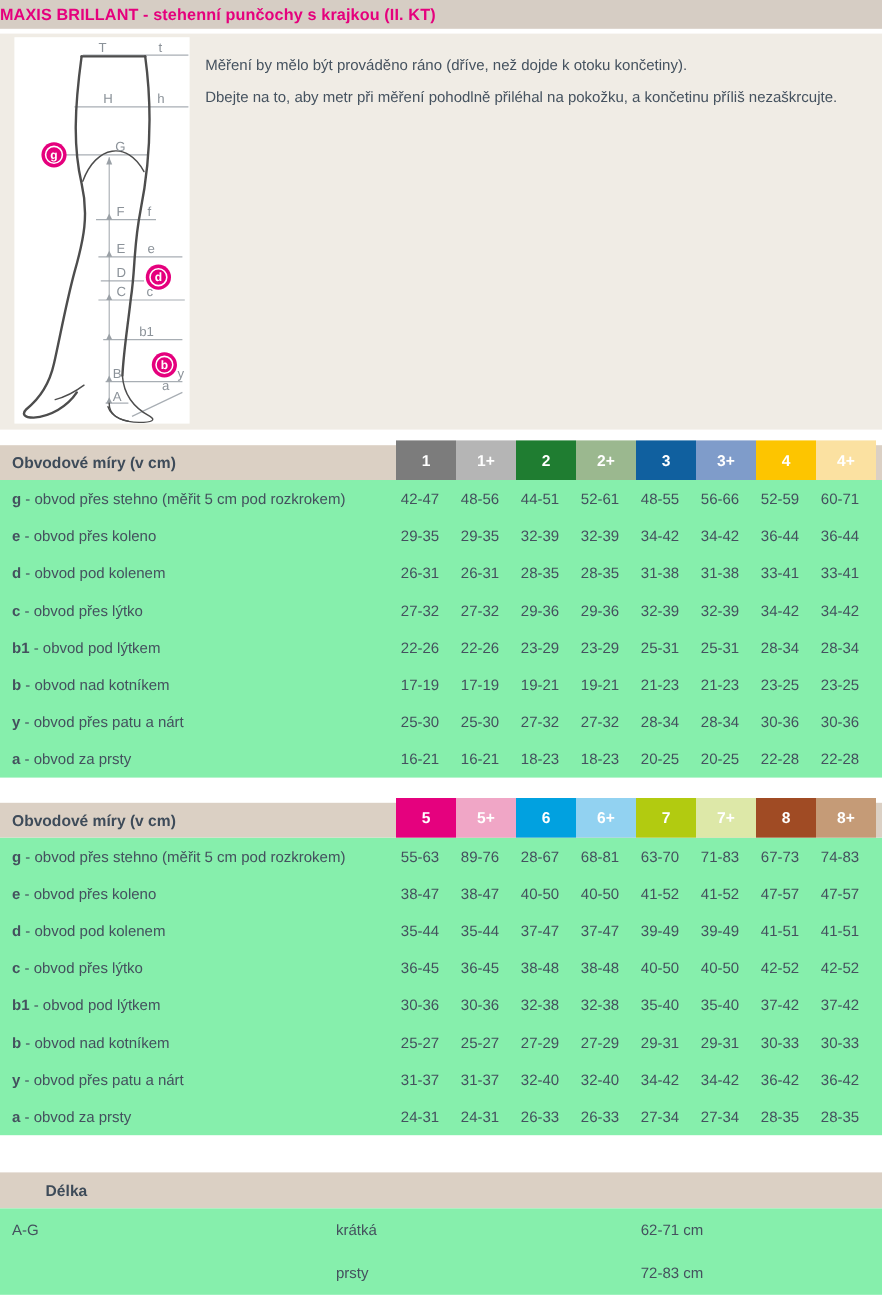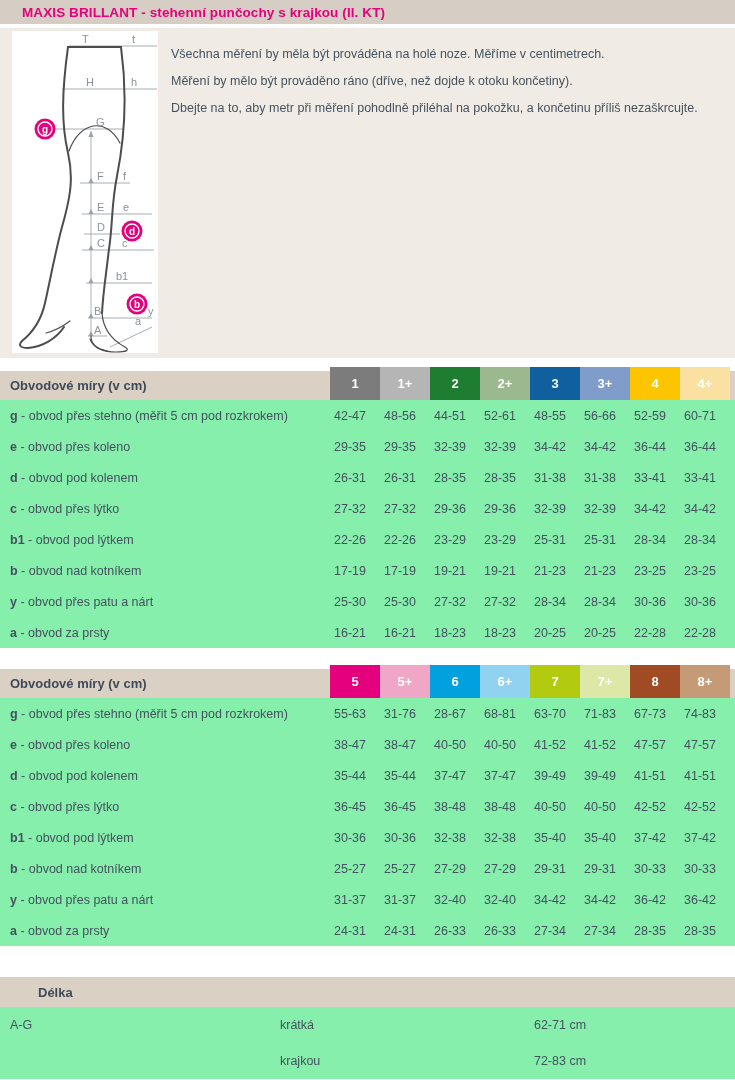--- a/index.html
+++ b/index.html
@@ -10,21 +10,21 @@
     font-family: "Liberation Sans", sans-serif;
     color: #44515e;
     overflow: hidden;
   }
   
   .titlebar {
     height: 24px;
     background: #d6cdc4;
     display: flex;
     align-items: center;
-    padding-left: 22px;
+    padding-left: 0;
   }
   .titlebar .title-text {
     color: #e5007d;
     font-weight: bold;
     font-size: 13.5px;
     letter-spacing: 0.1px;
   }
   
   .intro-section {
     margin-top: 4px;
@@ -164,21 +164,20 @@
         <text class="badge-letter" x="120" y="203.5">d</text>
       </g>
       <g>
         <circle class="badge-outer" cx="125" cy="273" r="10.5"></circle>
         <circle class="badge-ring" cx="125" cy="273" r="7"></circle>
         <text class="badge-letter" x="125" y="276.5">b</text>
       </g>
     </svg>
   </div>
   <div class="intro-text">
-    <p>Všechna měření by měla být prováděna na holé noze. Měříme v centimetrech.</p>
     <p>Měření by mělo být prováděno ráno (dříve, než dojde k otoku končetiny).</p>
     <p>Dbejte na to, aby metr při měření pohodlně přiléhal na pokožku, a končetinu příliš nezaškrcujte.</p>
   </div>
 </div>
 
 <div class="measure-table first">
   <div class="thead">
     <div class="thead-bar">
       <span>Obvodové míry (v cm)</span>
     </div>
@@ -298,21 +297,21 @@
         <div class="size-cell" style="background: rgb(178, 203, 16);">7</div>
         <div class="size-cell" style="background: rgb(221, 232, 168);">7+</div>
         <div class="size-cell" style="background: rgb(160, 75, 36);">8</div>
         <div class="size-cell" style="background: rgb(197, 155, 119);">8+</div>
       </div>
   </div>
   <div class="tbody">
       <div class="trow">
         <div class="trow-label"><b>g</b> - obvod přes stehno (měřit 5 cm pod rozkrokem)</div>
         <div class="tval">55-63</div>
-        <div class="tval">31-76</div>
+        <div class="tval">89-76</div>
         <div class="tval">28-67</div>
         <div class="tval">68-81</div>
         <div class="tval">63-70</div>
         <div class="tval">71-83</div>
         <div class="tval">67-73</div>
         <div class="tval">74-83</div>
       </div>
       <div class="trow">
         <div class="trow-label"><b>e</b> - obvod přes koleno</div>
         <div class="tval">38-47</div>
@@ -398,17 +397,17 @@
     <span>Délka</span>
   </div>
   <div class="length-body">
       <div class="lrow">
         <div class="c1">A-G</div>
         <div class="c2">krátká</div>
         <div class="c3">62-71 cm</div>
       </div>
       <div class="lrow">
         <div class="c1"></div>
-        <div class="c2">krajkou</div>
+        <div class="c2">prsty</div>
         <div class="c3">72-83 cm</div>
       </div>
     </div>
 </div>
 
 </body></html>

